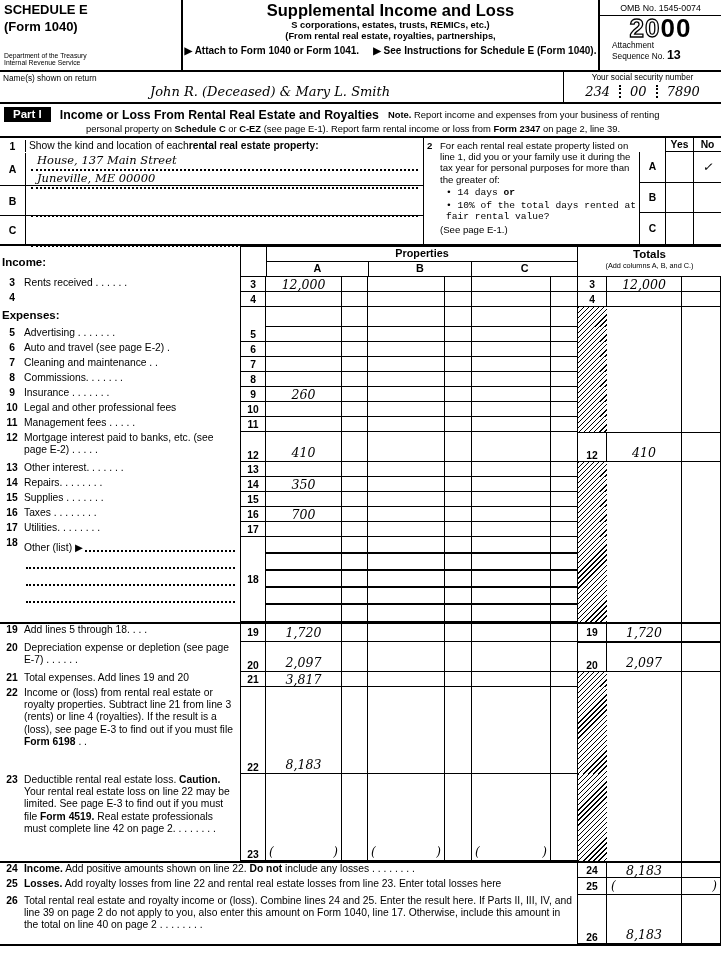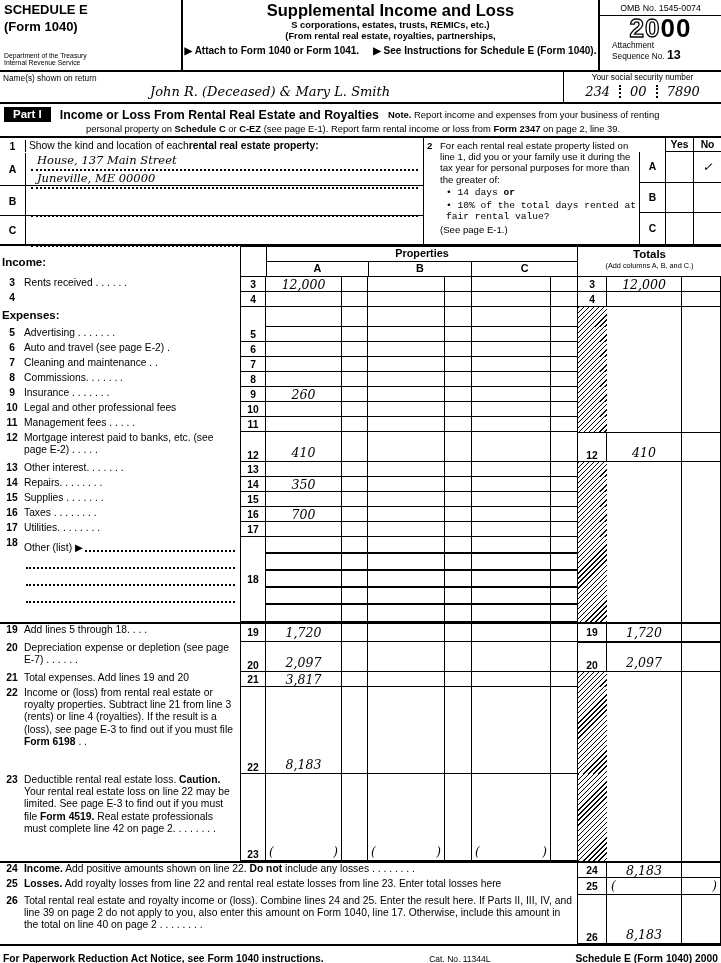--- a/index.html
+++ b/index.html
@@ -744,18 +744,13 @@
         <div class="c tn tbx" style="width: 30px;">
           <span>26</span>
         </div>
         <div class="c ta tbb" style="width: 74px;">
           <span class="val">8,183</span>
         </div>
         <div class="c tc tbb" style="width: 40px;"></div>
       </div>
     </div>
 
-  <div class="footer">
-    <span class="f-left">For Paperwork Reduction Act Notice, see Form 1040 instructions.</span>
-    <span class="f-cat">Cat. No. 11344L</span>
-    <span class="f-right">Schedule E (Form 1040) 2000</span>
-  </div>
 </div>
 
 </body></html>

